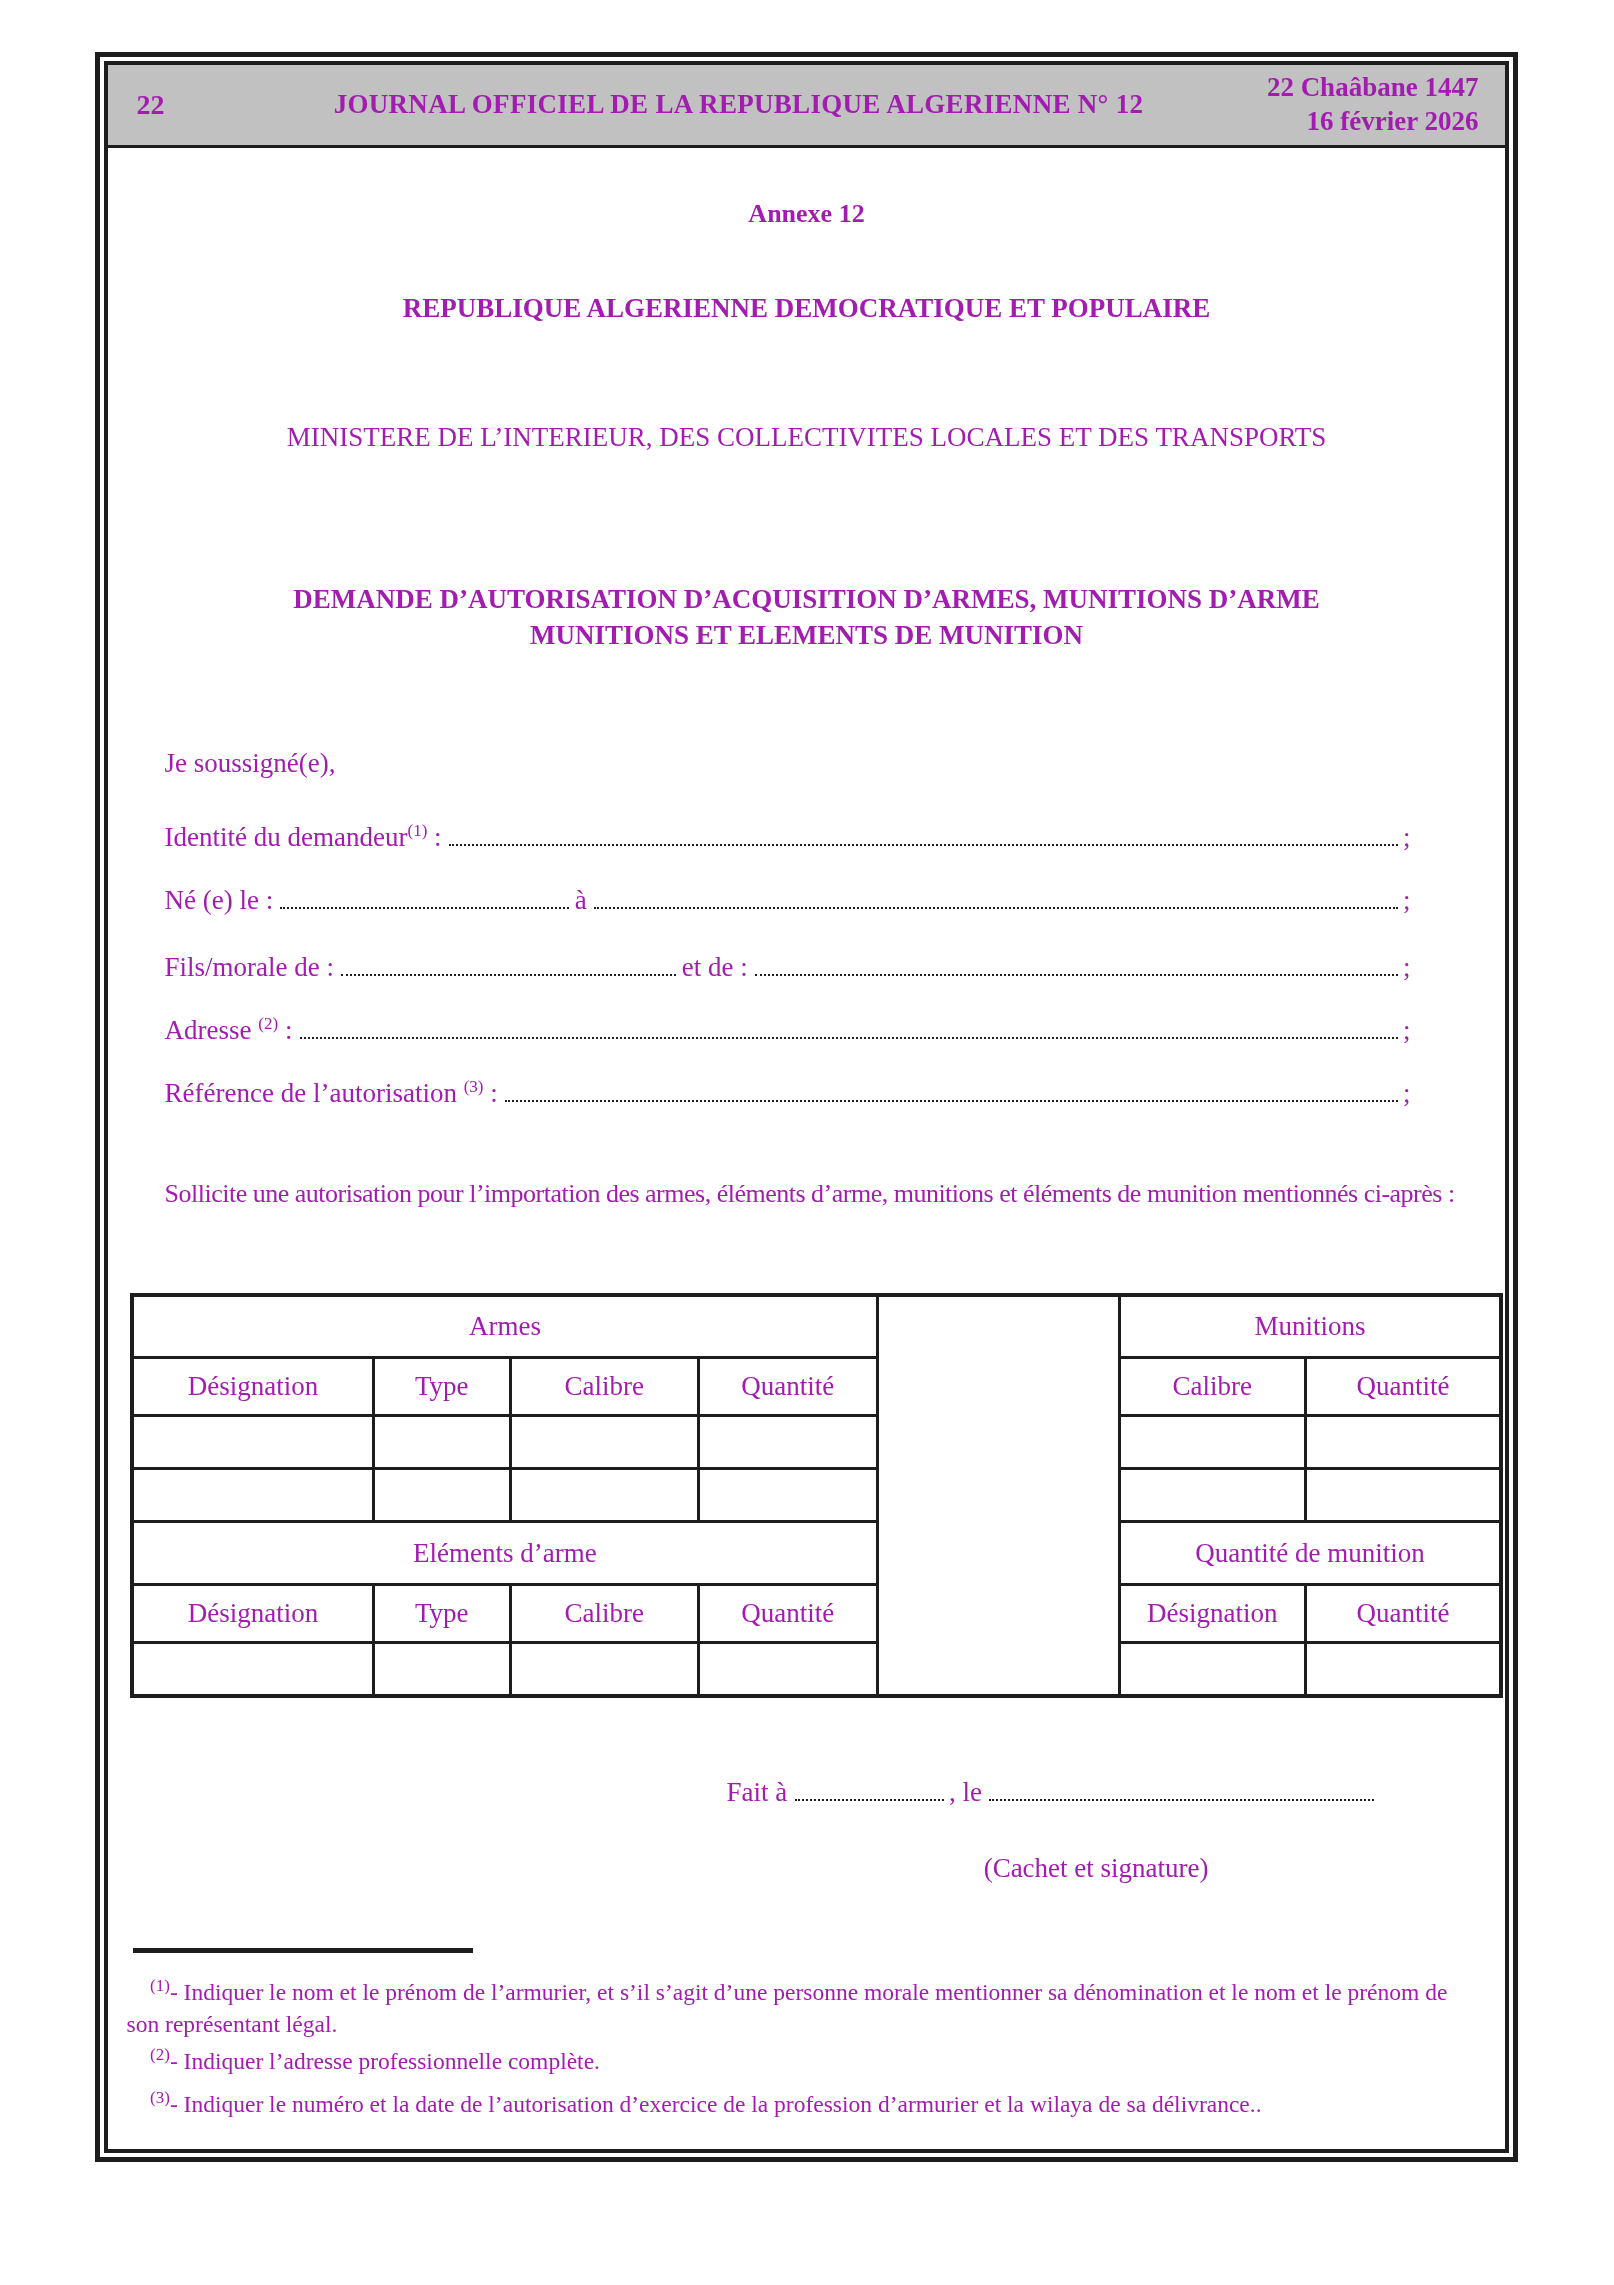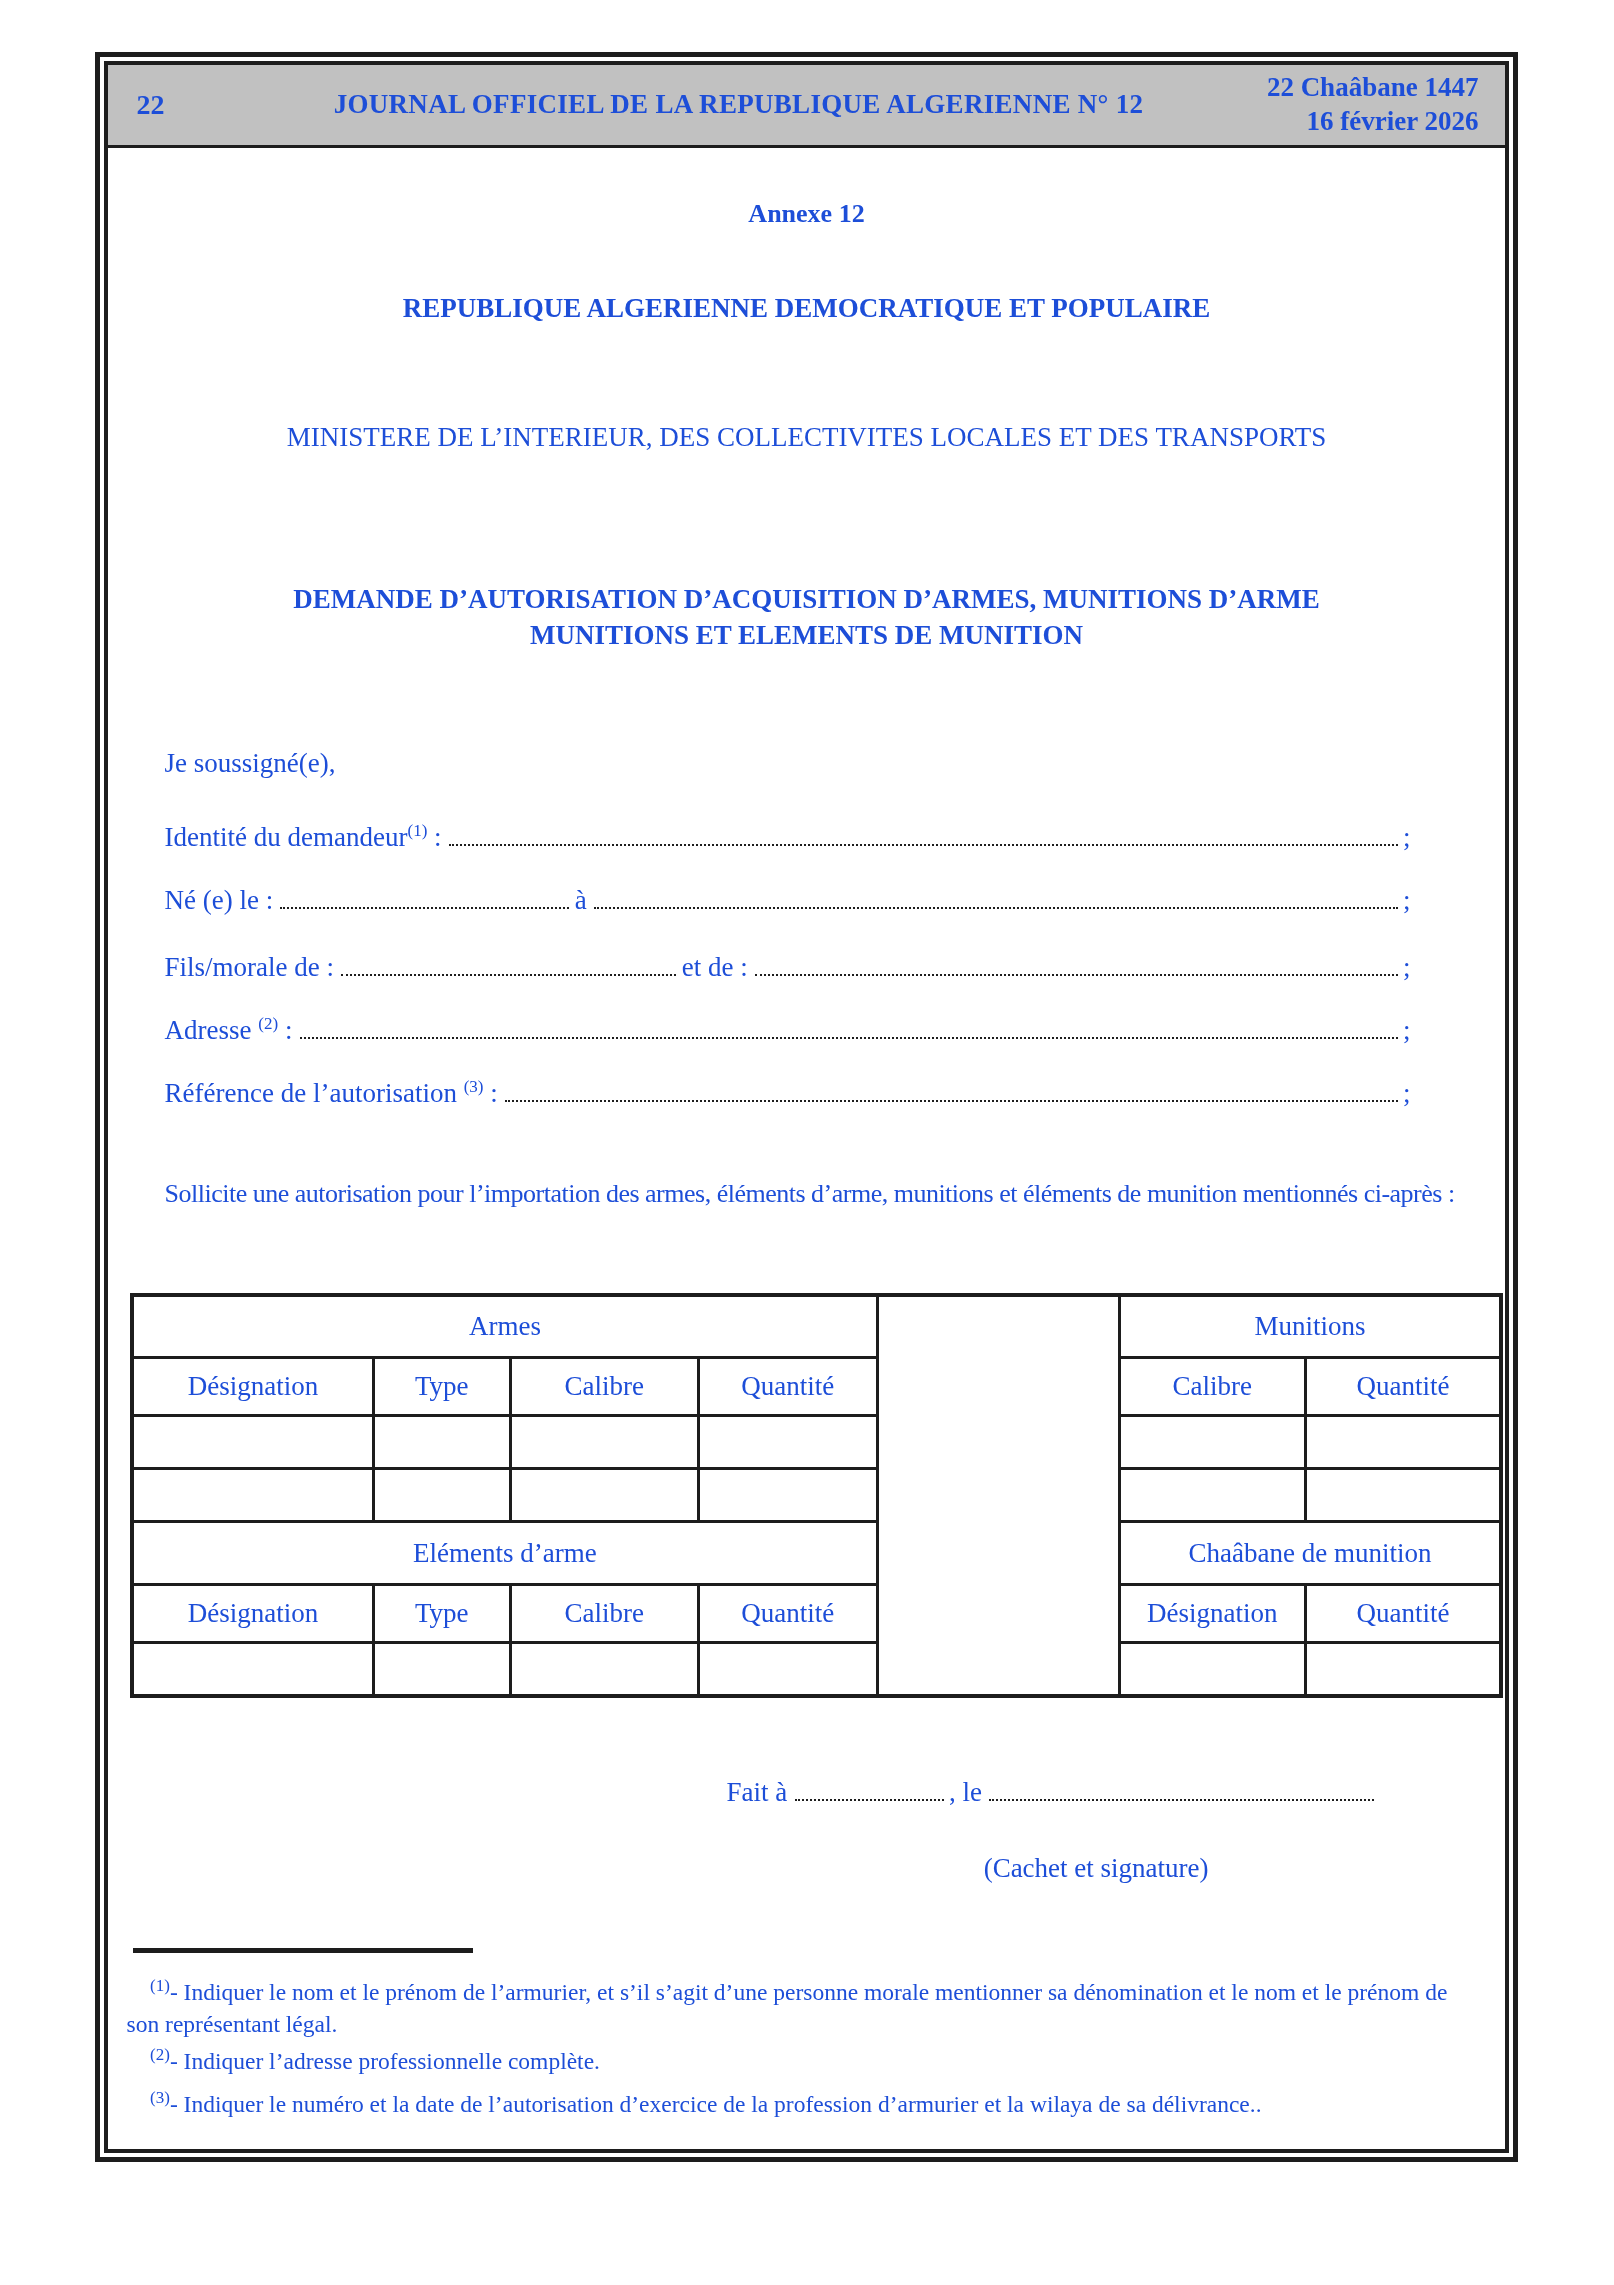--- a/index.html
+++ b/index.html
@@ -1,19 +1,19 @@
 <!DOCTYPE html>
 <html style="font-size:14.5px"><head>
 <meta charset="utf-8">
 <style>
   * { margin:0; padding:0; box-sizing:border-box; }
   html,body { background:#ffffff; }
   .page {
     position:relative; width:1615px; height:2285px; background:#ffffff;
-    font-family:"Liberation Serif", serif; color:#1d4ed8; overflow:hidden;
+    font-family:"Liberation Serif", serif; color:#a21caf; overflow:hidden;
   }
   .frame {
     position:absolute; left:95px; top:52px; width:1423px; height:2110px;
     border:5.4px solid #1d1d1d;
   }
   .frame-inner {
     position:absolute; inset:3.6px; border:4.5px solid #1d1d1d; background:#ffffff;
   }
   
   .band {
@@ -176,21 +176,21 @@
           <tr class="h-row">
             <td></td>
             <td></td>
             <td></td>
             <td></td>
             <td></td>
             <td></td>
           </tr>
           <tr class="h-sec">
             <td colspan="4" class="sec">Eléments d’arme</td>
-            <td colspan="2" class="sec">Chaâbane de munition</td>
+            <td colspan="2" class="sec">Quantité de munition</td>
           </tr>
           <tr class="h-col">
             <td>Désignation</td>
             <td>Type</td>
             <td>Calibre</td>
             <td>Quantité</td>
             <td>Désignation</td>
             <td>Quantité</td>
           </tr>
           <tr class="h-row">

